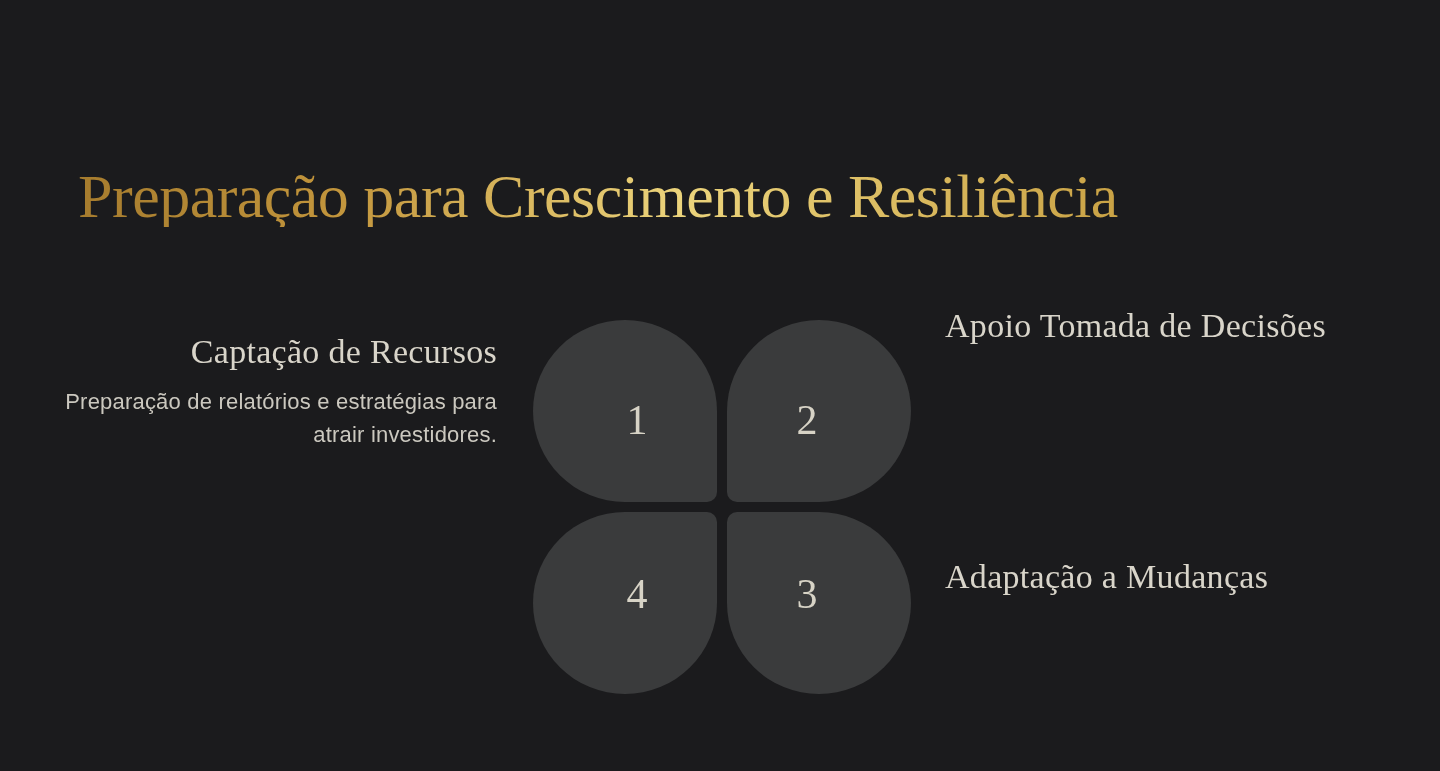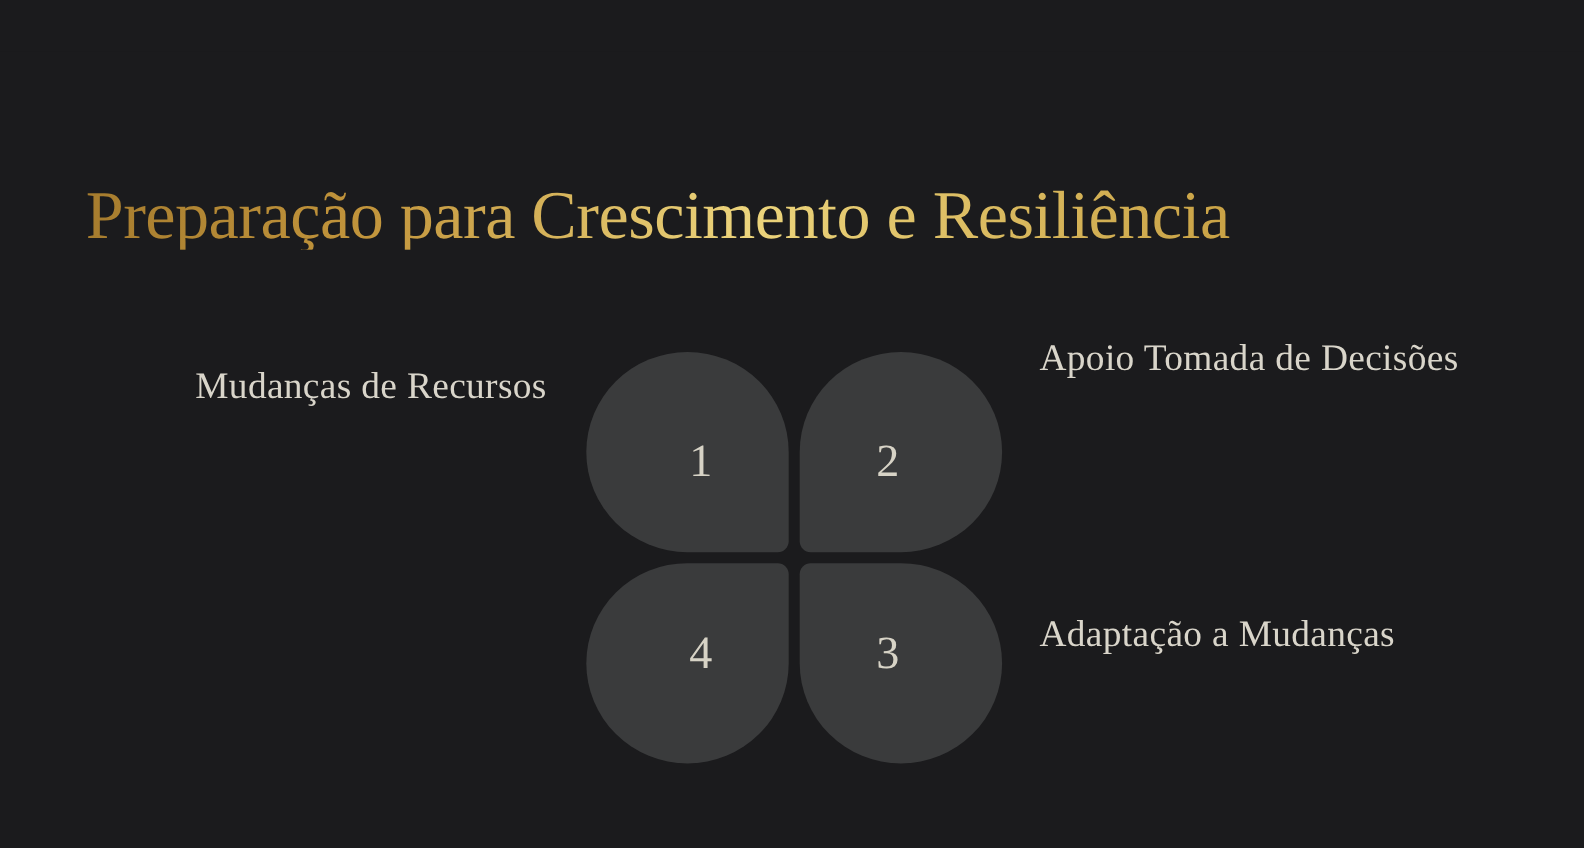--- a/index.html
+++ b/index.html
@@ -100,21 +100,22 @@
   .petal-4 .num { transform: translate(12px, -9px); }
 </style>
 </head>
 <body>
 
 <div class="slide">
 
   <h1 class="title">Preparação para Crescimento e Resiliência</h1>
 
   <section class="text-block block-tl">
-    <h2>Mudanças de Recursos</h2>
+    <h2>Captação de Recursos</h2>
+    <p>Preparação de relatórios e estratégias para atrair investidores.</p>
   </section>
 
   <section class="text-block block-tr">
     <h2>Apoio Tomada de Decisões</h2>
   </section>
 
 
   <section class="text-block block-br">
     <h2>Adaptação a Mudanças</h2>
   </section>

